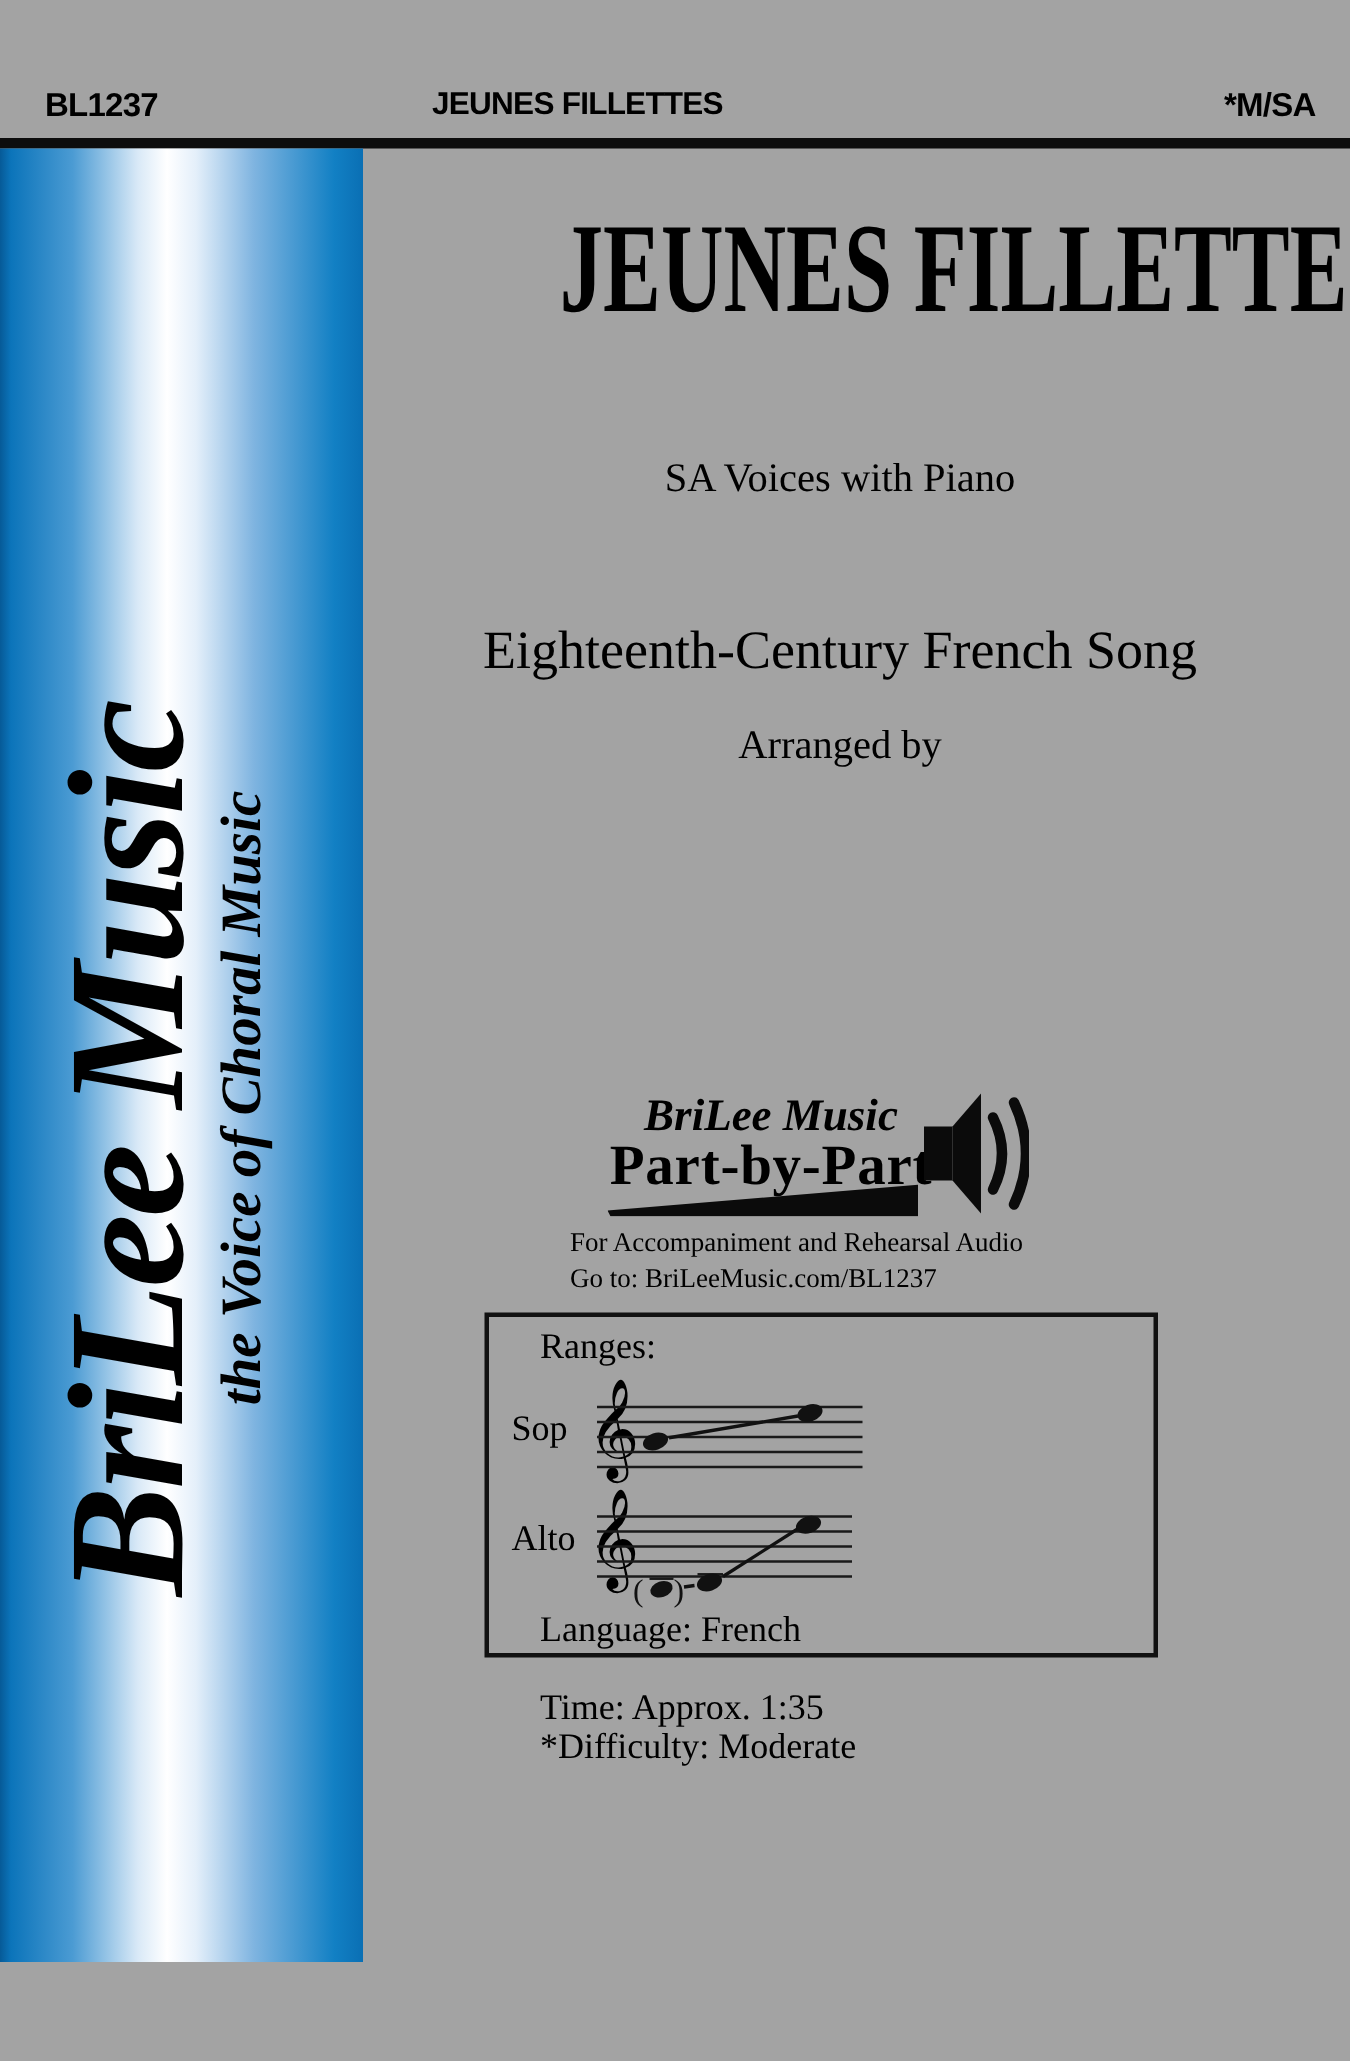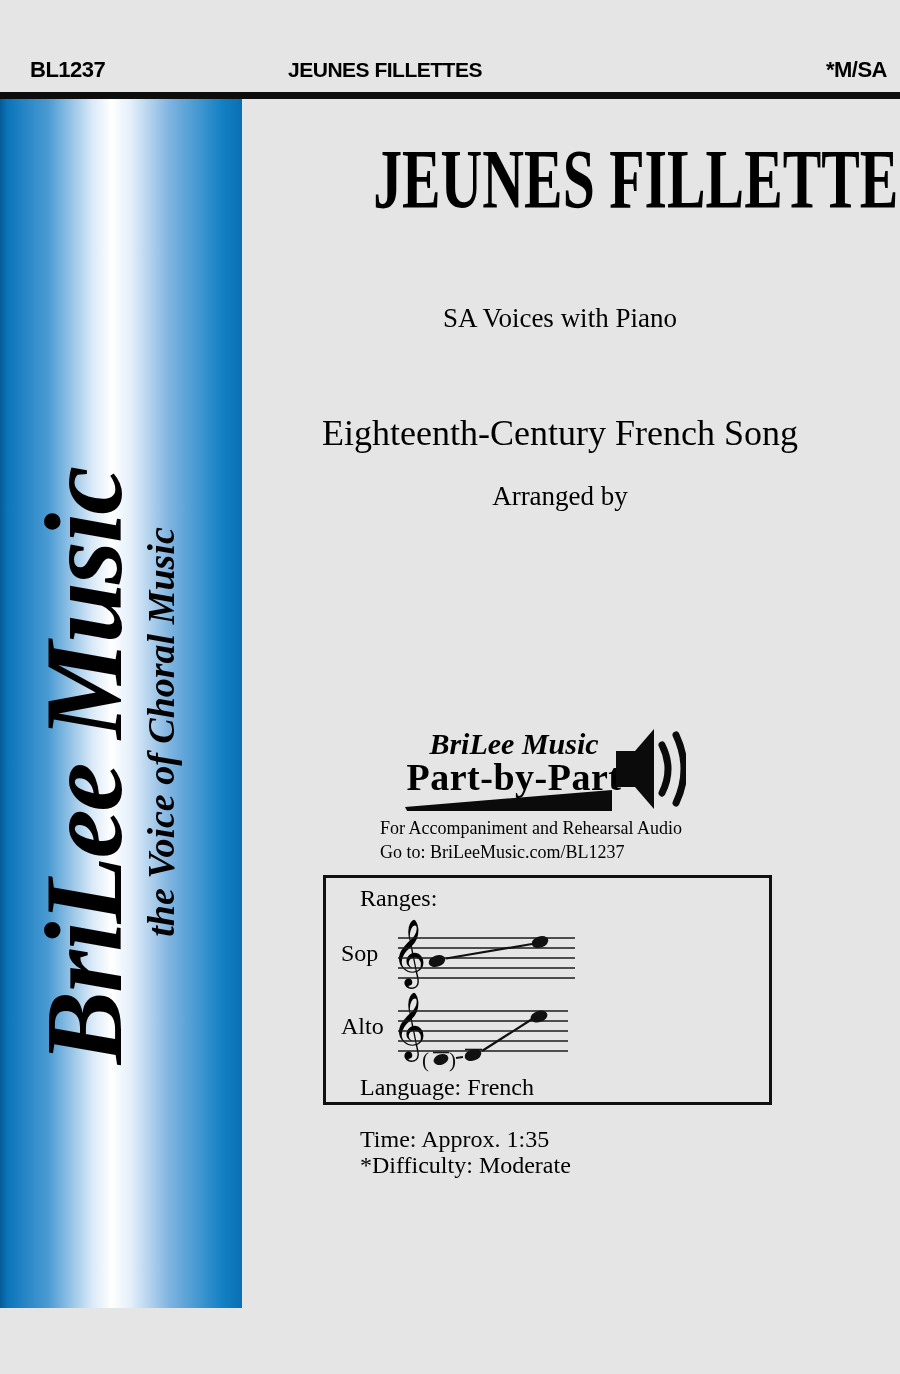--- a/index.html
+++ b/index.html
@@ -1,24 +1,24 @@
 <!DOCTYPE html>
 <html><head>
 <meta charset="utf-8">
 <style>
   html,body{margin:0;padding:0;background:#fff;}
-  .page{position:relative;width:900px;height:1374px;background:#e5e5e5;overflow:hidden;
+  .page{position:relative;width:900px;height:1374px;background:#a3a3a3;overflow:hidden;
         font-family:"Liberation Serif",serif;color:#000;}
 
   
   .hdr{position:absolute;top:57px;font-family:"Liberation Sans",sans-serif;
        font-weight:700;font-size:22px;line-height:26px;letter-spacing:-0.5px;}
   .hdr-code{left:30px;}
   .hdr-title{left:0;width:770px;text-align:center;font-size:21px;}
-  .hdr-voicing{right:13px;}
+  .hdr-voicing{right:23px;}
   .rule{position:absolute;top:92px;left:0;width:900px;height:7px;background:#0d0d0d;}
 
   
   .band{position:absolute;left:0;top:99px;width:242px;height:1209px;
         background:linear-gradient(90deg,#065a97 0%,#0b74ba 3%,#4b9bd3 20%,
                    #d9e9f7 38%,#ffffff 46%,#e4effa 54%,#7fb4e0 70%,
                    #1280c4 92%,#0a6fb4 100%);}
   .band-big{position:absolute;left:84px;top:667px;transform:translate(-50%,-50%) rotate(-90deg);
             white-space:nowrap;font-weight:700;font-style:italic;font-size:110px;
             line-height:1;letter-spacing:-2px;}

